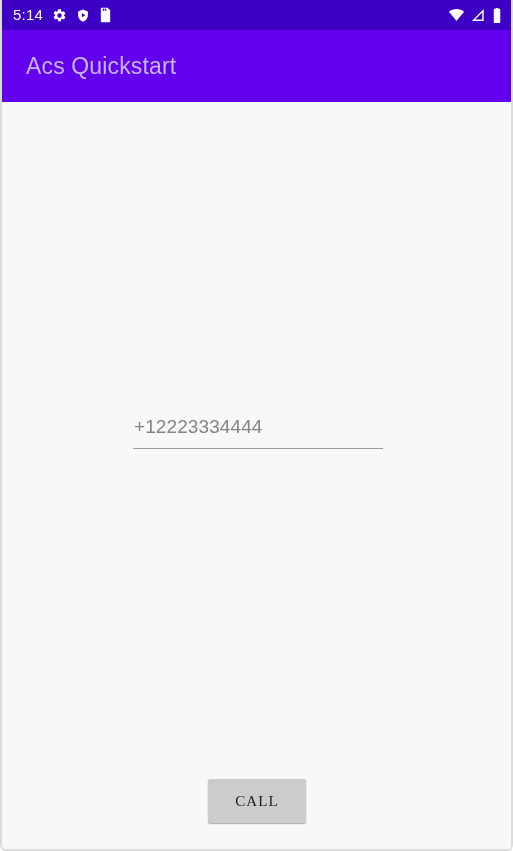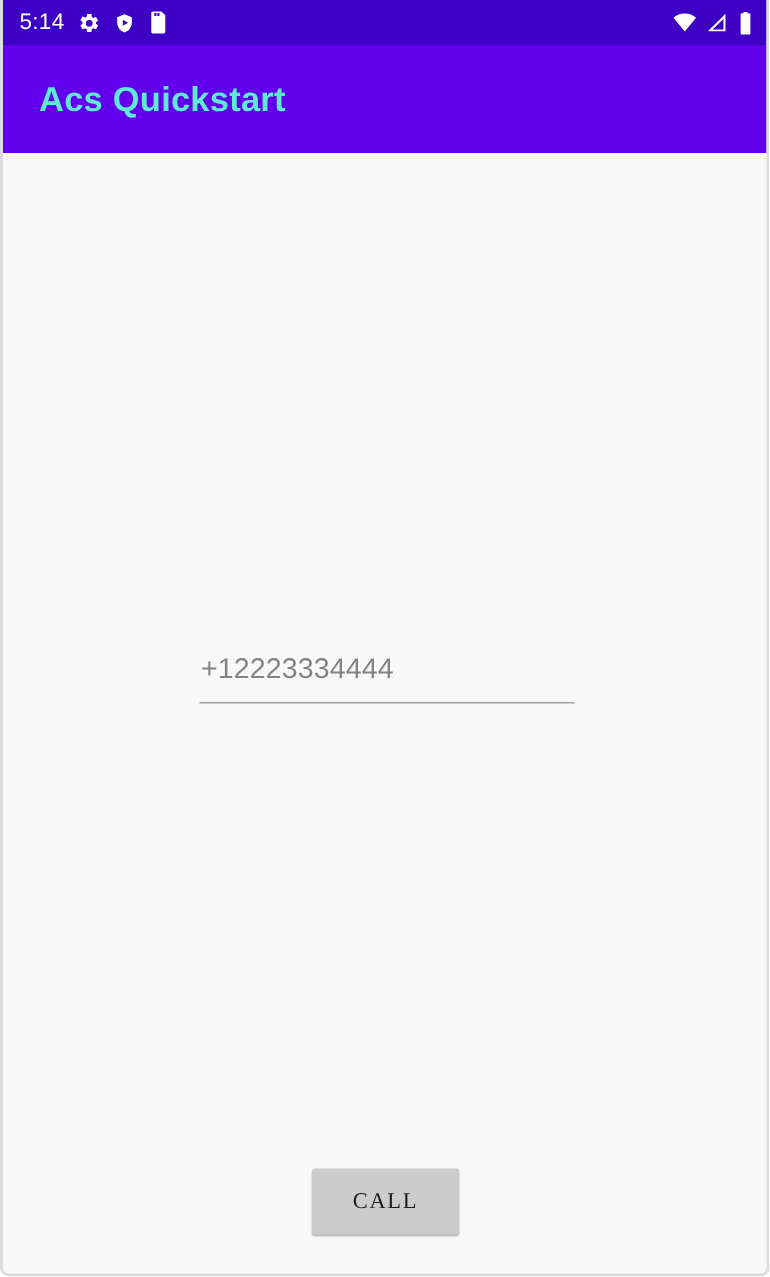--- a/index.html
+++ b/index.html
@@ -74,38 +74,38 @@
     position: absolute;
     top: 30px; left: 0; right: 0;
     height: 72px;
     background: #6200ee;
     display: flex;
     align-items: center;
     box-sizing: border-box;
     padding-left: 24px;
   }
   .app-bar-title {
-    color: #5eead4;
+    color: #c4b5fd;
     font-size: 23px;
-    font-weight: bold;
+    font-weight: normal;
     letter-spacing: 0.15px;
     line-height: 1;
   }
 
   
   .content {
     position: absolute;
     top: 102px; left: 0; right: 0; bottom: 0;
     background: #f8f8f8;
   }
 
   .phone-field-wrap {
     position: absolute;
     left: 131px;
-    top: 332px;       
+    top: 312px;       
     width: 250px;
     text-decoration: underline;
   }
   .phone-input {
     width: 100%;
     box-sizing: border-box;
     border: 0;
     background: transparent;
     outline: none;
     font-family: "Liberation Sans", sans-serif;

